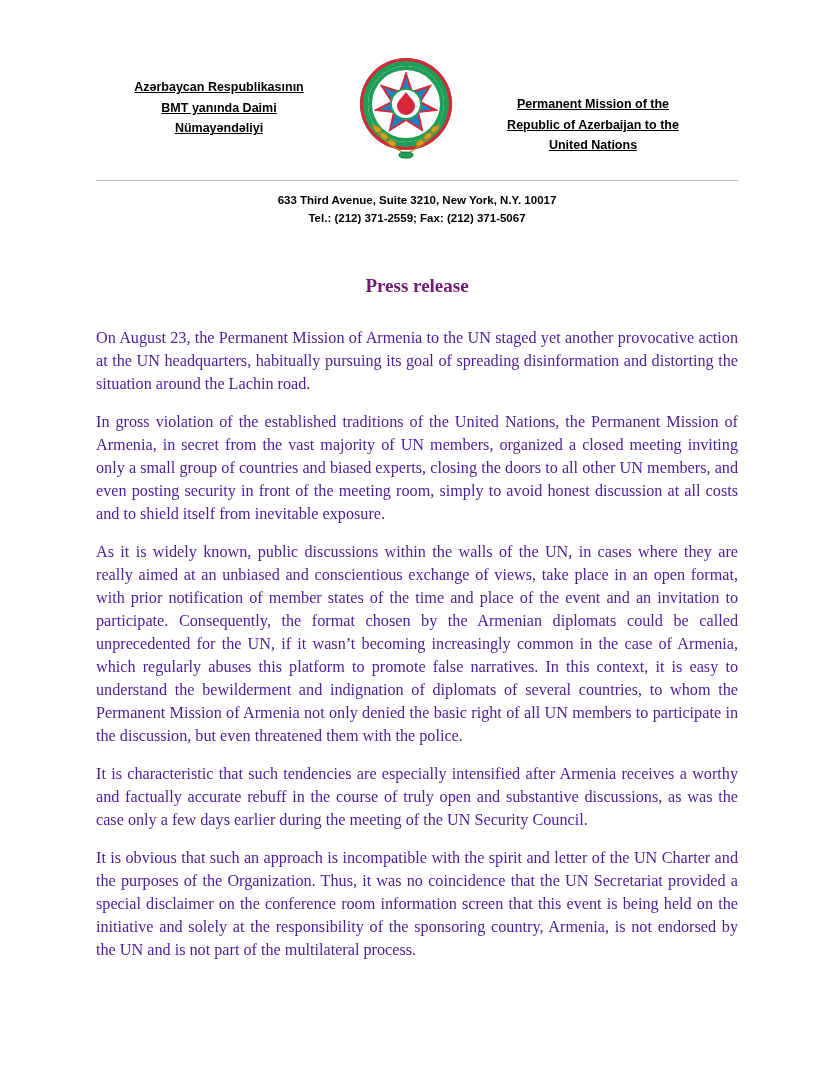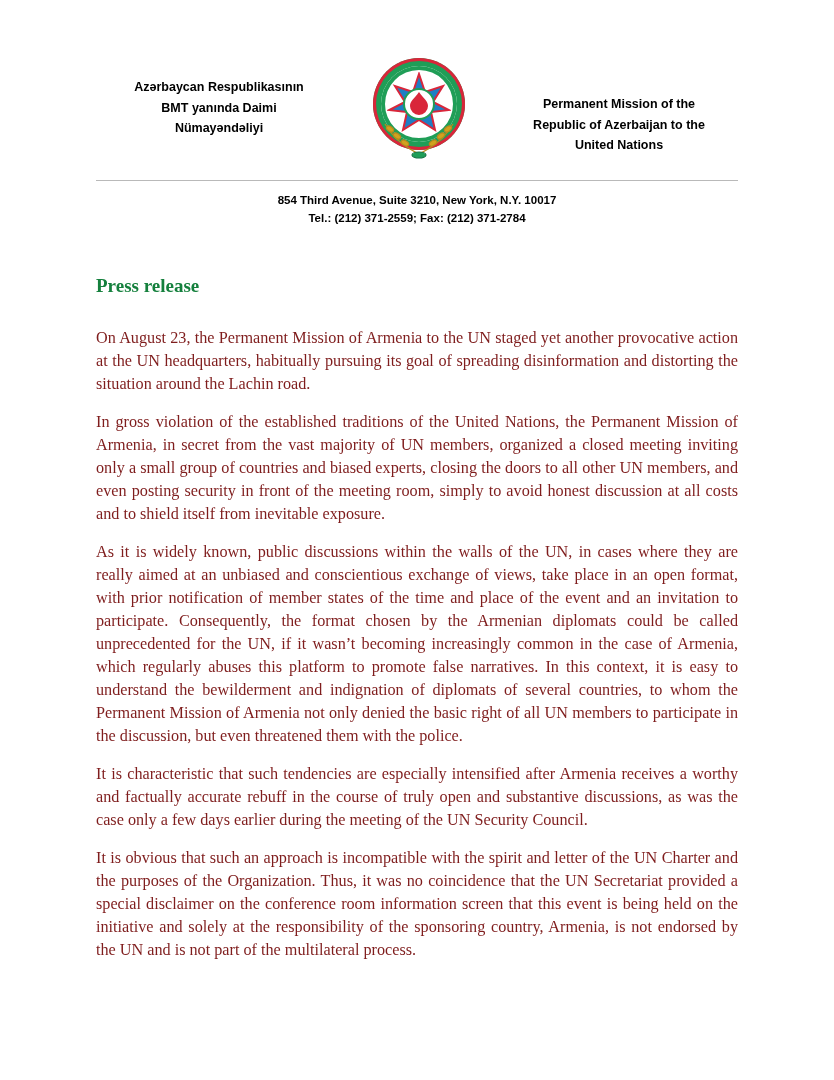--- a/index.html
+++ b/index.html
@@ -21,22 +21,23 @@
   }
   .sheet {
     padding: 56px 96px 0 96px;
     box-sizing: border-box;
   }
 
   
   .letterhead {
     display: flex;
     align-items: center;
-    justify-content: space-between;
+    justify-content: flex-start;
     gap: 20px;
+    text-decoration: underline;
   }
   .lh-text {
     font-family: "Liberation Sans", sans-serif;
     font-weight: bold;
     font-size: 12.5px;
     line-height: 1.65;
     color: #000;
     text-align: center;
     width: 230px;
   }
@@ -87,40 +88,40 @@
     font-family: "Liberation Sans", sans-serif;
     font-weight: bold;
     font-size: 11.5px;
     line-height: 1.6;
     text-align: center;
     color: #000;
   }
 
   
   .doc-title {
-    text-align: left;
+    text-align: center;
     font-weight: bold;
     font-size: 19px;
     line-height: 1.45;
     margin-top: 44px;
-    color: #15803d;
+    color: #701a75;
     font-family: Liberation Serif, serif;
   }
 
   
   .body-copy {
     margin-top: 28px;
   }
   .body-copy p {
     font-size: 16.2px;
     line-height: 1.42;
     text-align: justify;
     text-justify: inter-word;
     margin: 0 0 15px 0;
-    color: #7f1d1d;
+    color: #4c1d95;
   }
 </style>
 </head>
 <body>
 
 <div class="page">
   <div class="sheet">
 
     <div class="letterhead">
       <div class="lh-text left" style="white-space: pre-line;">Azərbaycan Respublikasının
@@ -153,22 +154,22 @@
       </div>
 
       <div class="lh-text right" style="white-space: pre-line; margin-top: 34px;">Permanent Mission of the
 Republic of Azerbaijan to the
 United Nations</div>
     </div>
 
     <hr class="rule">
 
     <div class="address">
-      <div>854 Third Avenue, Suite 3210, New York, N.Y. 10017</div>
-      <div>Tel.: (212) 371-2559; Fax: (212) 371-2784</div>
+      <div>633 Third Avenue, Suite 3210, New York, N.Y. 10017</div>
+      <div>Tel.: (212) 371-2559; Fax: (212) 371-5067</div>
     </div>
 
     <div class="doc-title">
       <div>Press release</div>
     </div>
 
     <div class="body-copy">
       <p>On August 23, the Permanent Mission of Armenia to the UN staged yet another provocative action at the UN headquarters, habitually pursuing its goal of spreading disinformation and distorting the situation around the Lachin road.</p>
       <p>In gross violation of the established traditions of the United Nations, the Permanent Mission of Armenia, in secret from the vast majority of UN members, organized a closed meeting inviting only a small group of countries and biased experts, closing the doors to all other UN members, and even posting security in front of the meeting room, simply to avoid honest discussion at all costs and to shield itself from inevitable exposure.</p>
       <p>As it is widely known, public discussions within the walls of the UN, in cases where they are really aimed at an unbiased and conscientious exchange of views, take place in an open format, with prior notification of member states of the time and place of the event and an invitation to participate. Consequently, the format chosen by the Armenian diplomats could be called unprecedented for the UN, if it wasn’t becoming increasingly common in the case of Armenia, which regularly abuses this platform to promote false narratives. In this context, it is easy to understand the bewilderment and indignation of diplomats of several countries, to whom the Permanent Mission of Armenia not only denied the basic right of all UN members to participate in the discussion, but even threatened them with the police.</p>

